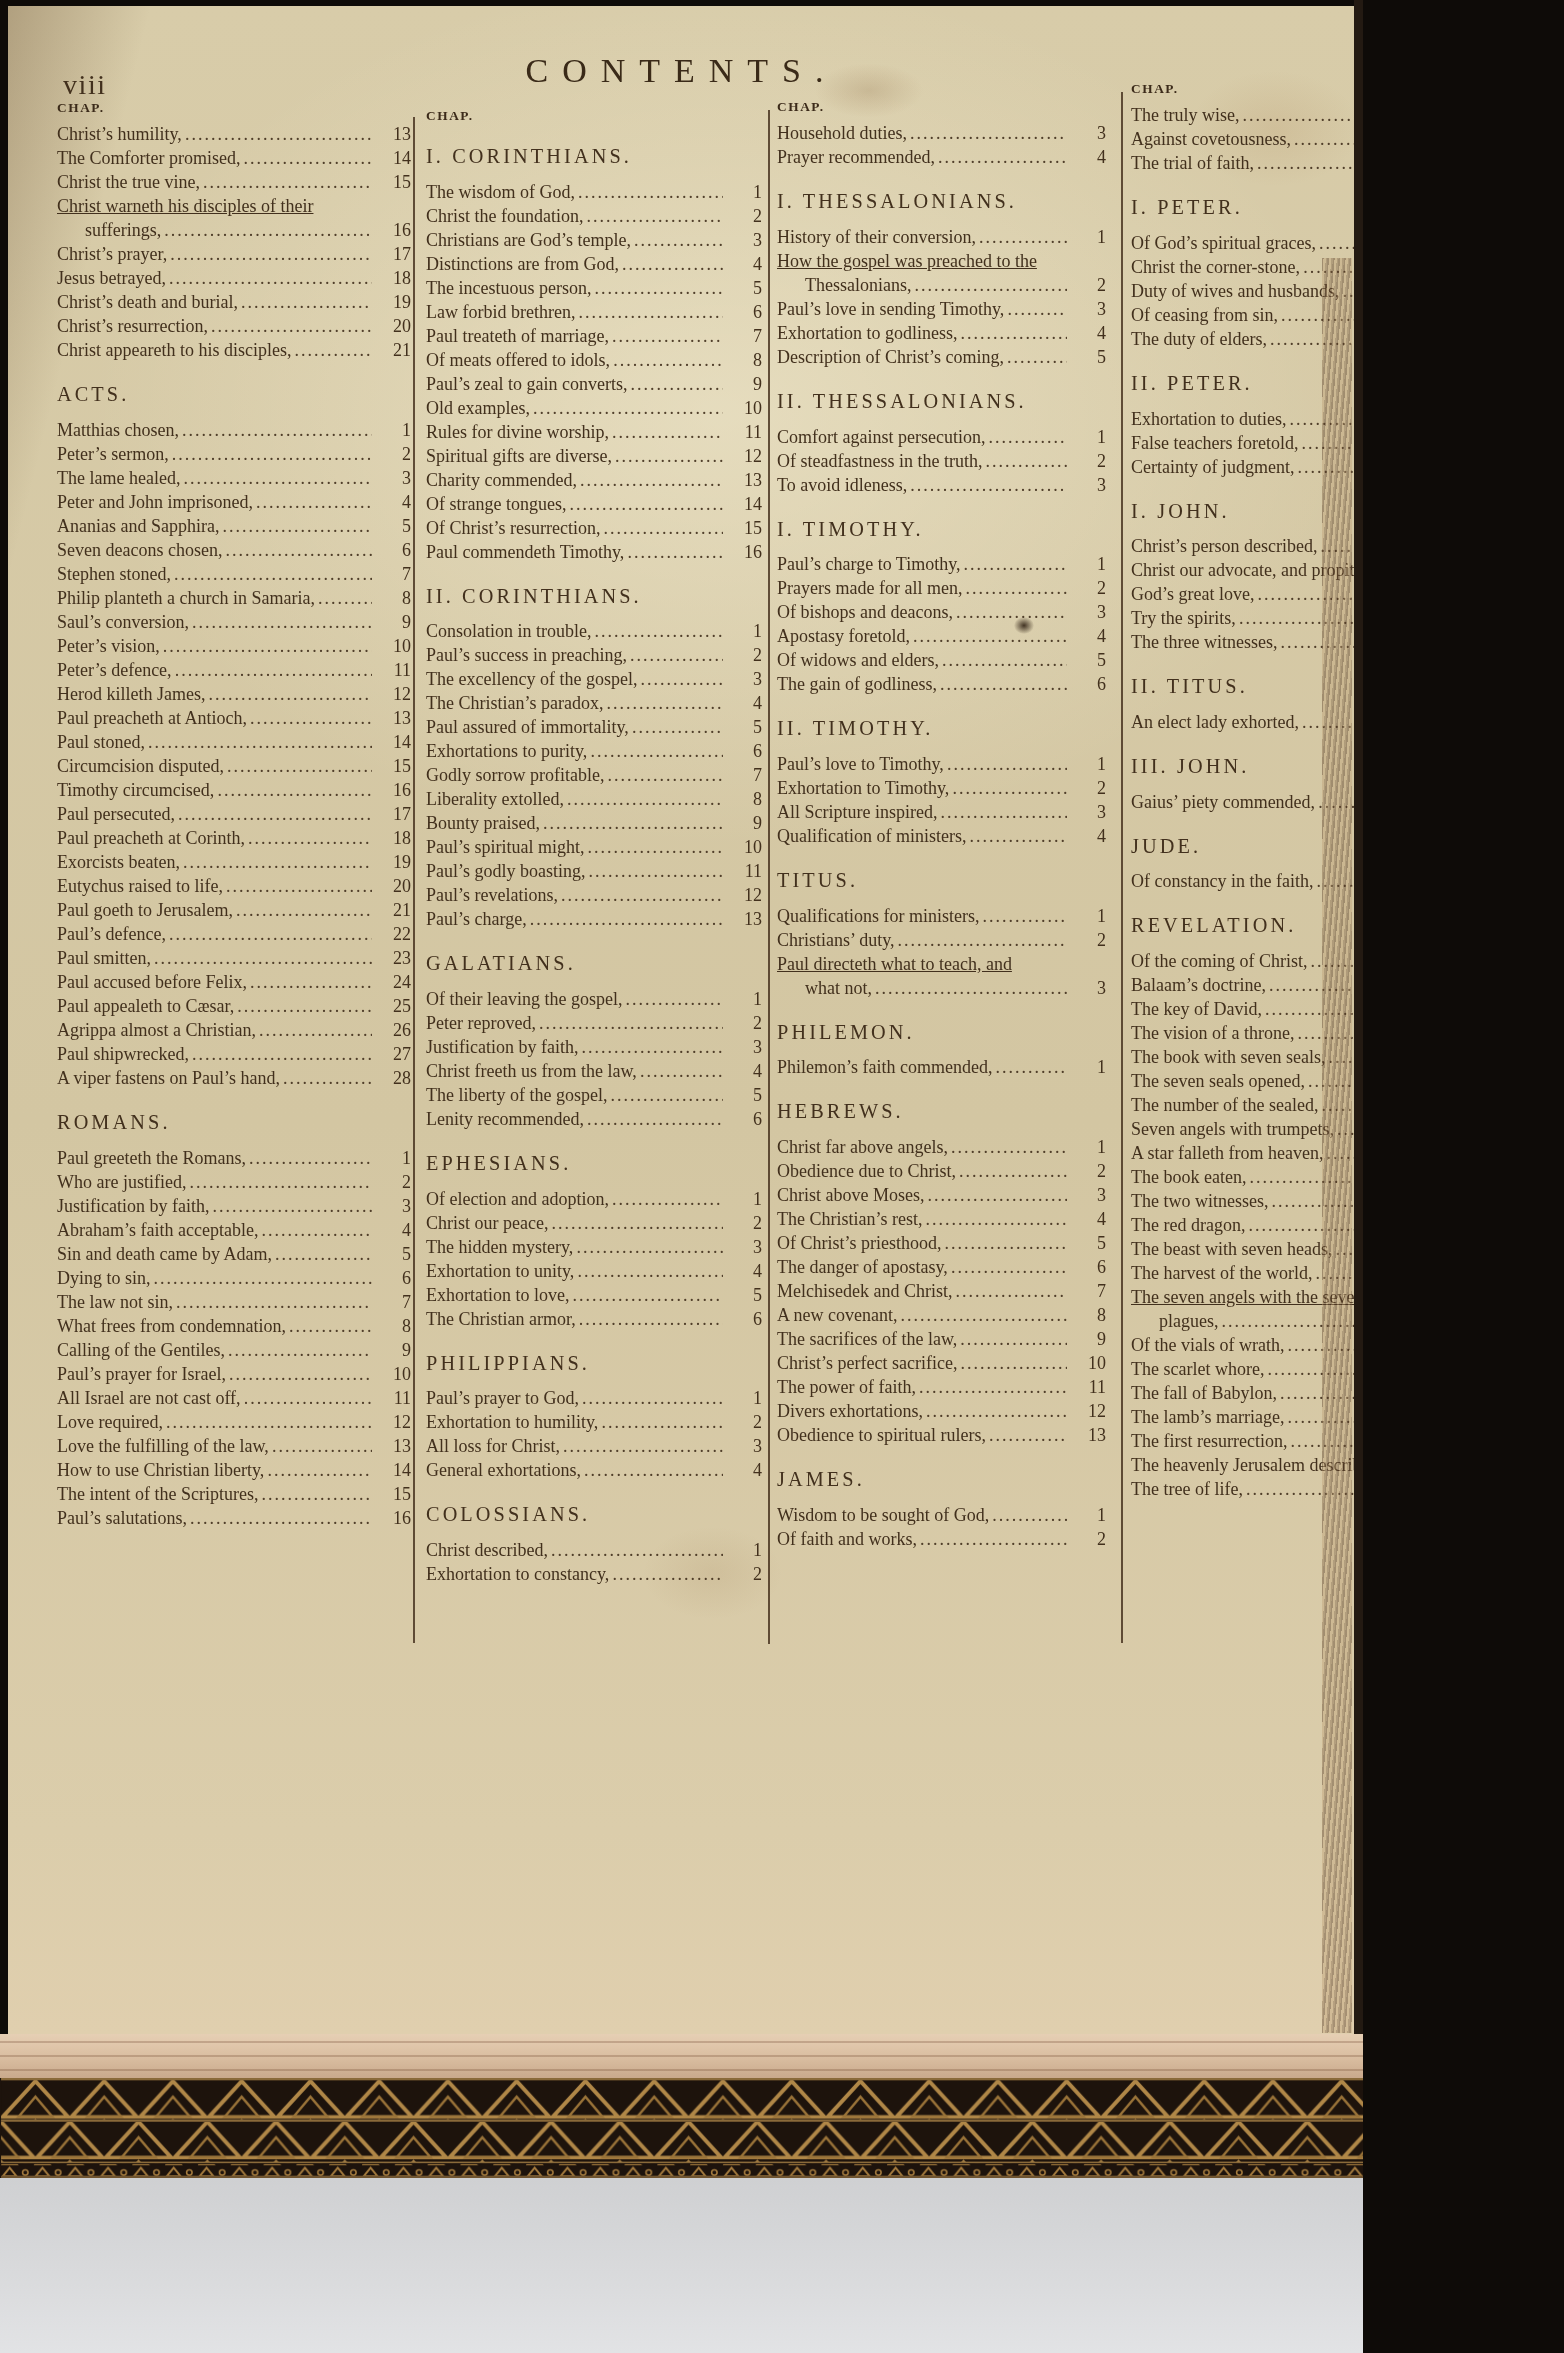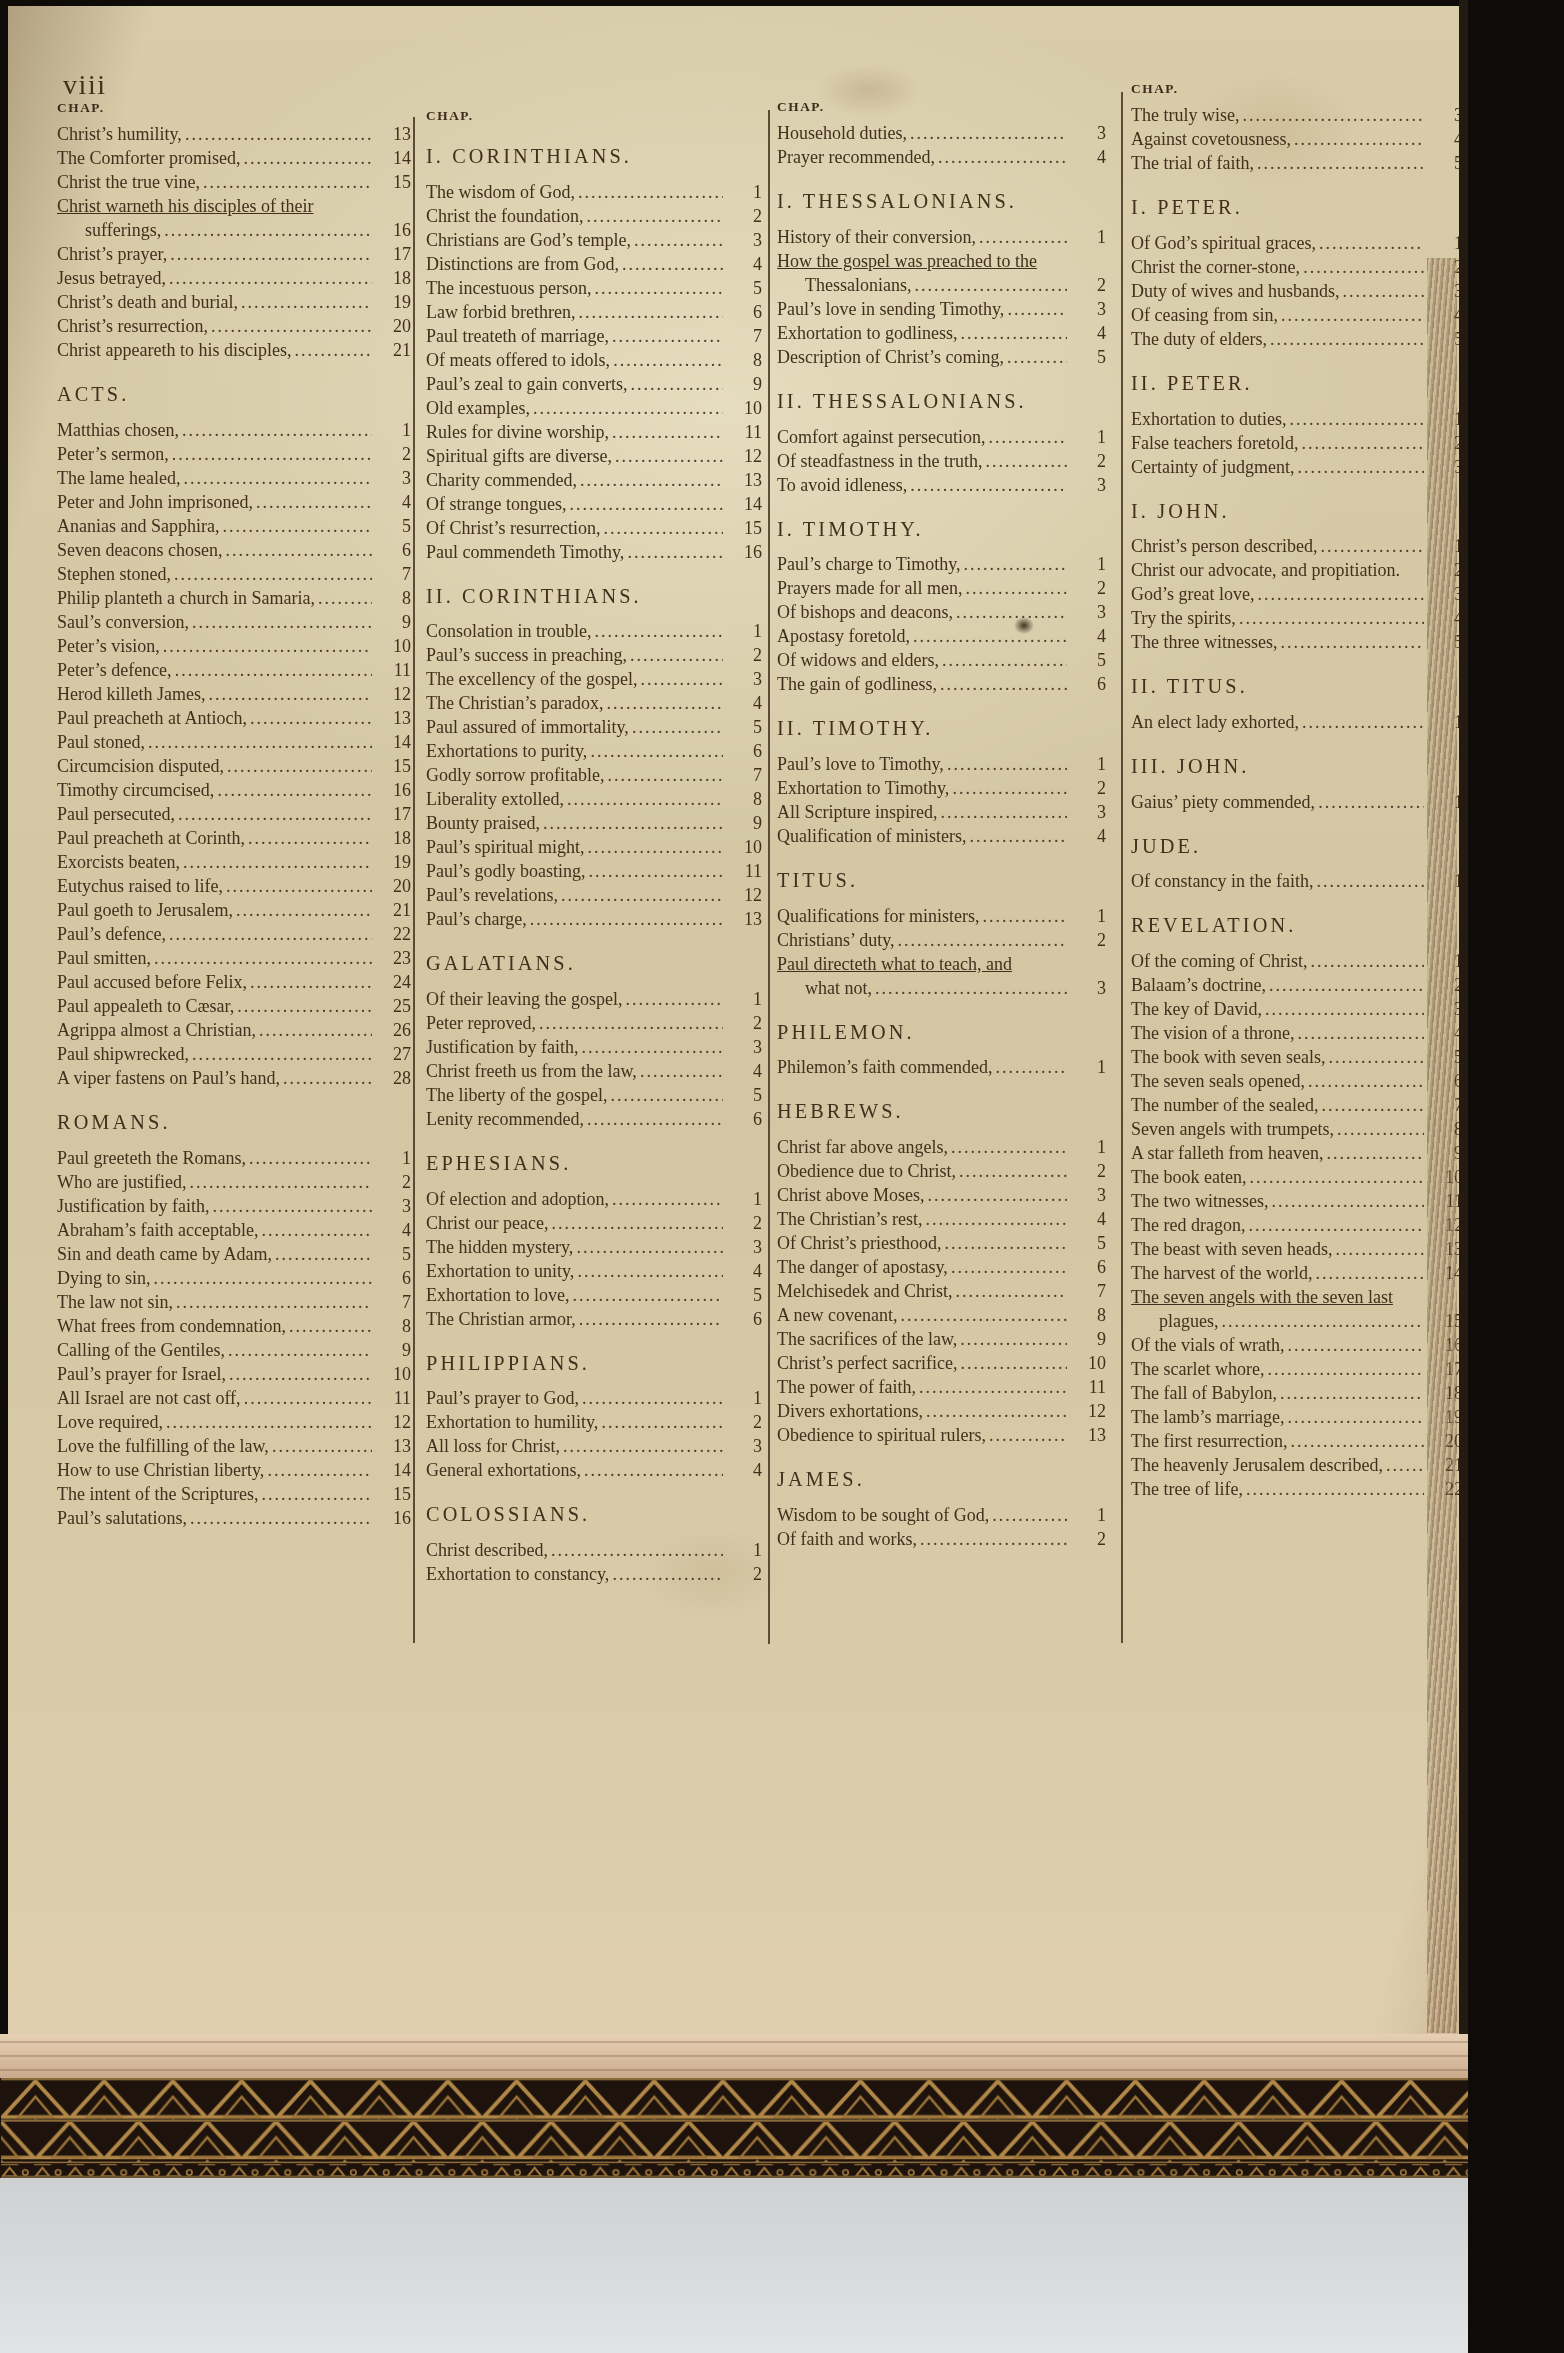--- a/index.html
+++ b/index.html
@@ -1,20 +1,20 @@
 <!DOCTYPE html>
 <html style="--paper: #d5c8a6; --ink: #42301d; --gold: #b08747; --band: #1d130c; --table: #d4d5d7; --edge: #dcc2a7;font-size:12.5px"><head>
 <meta charset="utf-8">
 <style>
   :root{
     --paper:#d5c8a6; --ink:#42301d; --gold:#b08747; --band:#1d130c;
     --table:#d4d5d7; --edge:#dcc2a7; --scanedge:#0e0b08;
   }
   html,body{margin:0;padding:0;background:var(--scanedge);}
-  .scan{position:relative;width:1468px;height:2354px;overflow:hidden;
+  .scan{position:relative;width:1363px;height:2354px;overflow:hidden;
         font-family:"Liberation Serif","DejaVu Serif",serif;color:var(--ink);}
   .paper{position:absolute;left:7.8px;top:6.3px;width:1548px;height:2028px;
     background:
       radial-gradient(1017px 704px at 46% 20%, rgba(255,250,228,.38), transparent 62%),
       linear-gradient(104deg, rgba(86,58,30,.30), rgba(86,58,30,0) 7%, rgba(86,58,30,0) 91%, rgba(130,92,55,.38)),
       linear-gradient(180deg,#d8cca9 0%,#d3c6a2 55%,#dbcdab 90%,#e0cfae 100%);}
   .stain{position:absolute;border-radius:50%;pointer-events:none;}
   .vrule{position:absolute;width:1.6px;background:rgba(64,42,24,.8);}
   .fore-edge{position:absolute;right:11px;top:258px;width:30px;height:1775px;opacity:.8;
     background:repeating-linear-gradient(95deg, rgba(92,64,40,.55) 0 1.6px, rgba(188,158,116,.5) 1.6px 3.9px, rgba(120,90,60,.5) 3.9px 5.5px);}
@@ -49,20 +49,21 @@
 
 <div class="scan">
   <div class="paper"></div>
 
   <div class="stain" style="left:814px;top:63px;width:110px;height:55px;background:radial-gradient(ellipse,rgba(120,80,40,.18),transparent 70%);"></div>
   <div class="stain" style="left:1189px;top:70px;width:172px;height:117px;background:radial-gradient(ellipse,rgba(150,100,50,.12),transparent 70%);"></div>
   <div class="stain" style="left:1014px;top:617px;width:20.3px;height:17px;background:radial-gradient(ellipse,rgba(40,25,12,.85),transparent 72%);"></div>
   <div class="stain" style="left:642px;top:1526px;width:141px;height:94px;background:radial-gradient(ellipse,rgba(130,90,45,.10),transparent 70%);"></div>
 
   <div class="folio">viii</div>
+  <div class="page-title">CONTENTS.</div>
 
   <div class="vrule" style="left:413px;top:117px;height:1526px;"></div>
   <div class="vrule" style="left:768px;top:110px;height:1534px;"></div>
   <div class="vrule" style="left:1121px;top:92px;height:1551px;"></div>
 
   <div class="col" style="left:57px;top:100px;width:354px;">
       <div class="chap">CHAP.</div>
       <div class="entry">
         <span class="t">Christ’s humility,</span>
         <span class="dots"></span>

